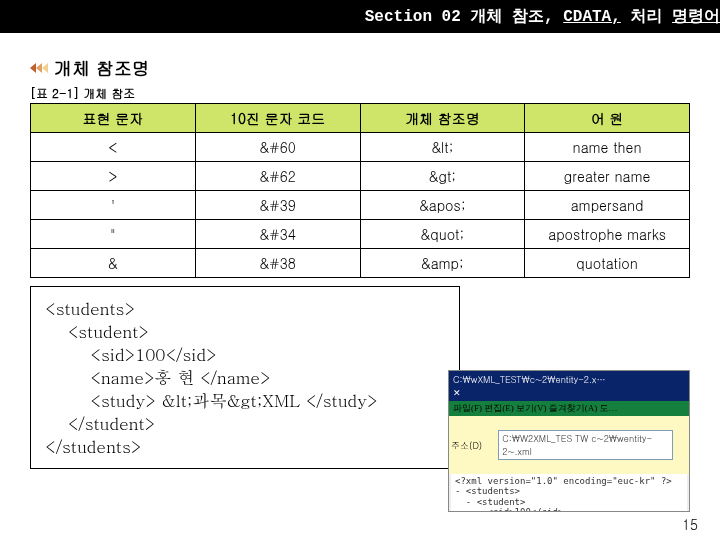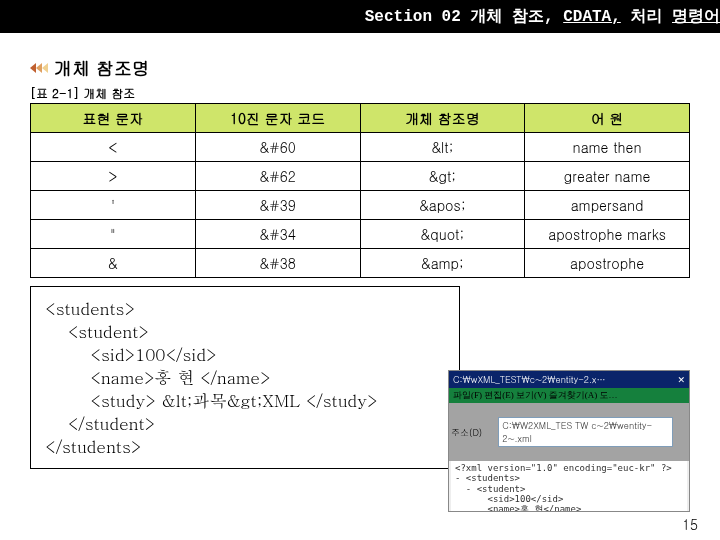--- a/index.html
+++ b/index.html
@@ -83,21 +83,21 @@
     position: absolute;
     right: 30px;
     top: 370px;
     width: 240px;
     height: 140px;
     border: 1px solid #888;
     background: #eee;
     font-size: 9px;
     overflow: hidden;
   }
-  .thumb .tb { background:#0a246a; color:#fff; padding:2px 4px; display:flex; justify-content:space-between; }
+  .thumb .tb { background:#0a246a; color:#fff; padding:2px 4px; display:flex; justify-content:space-between;flex-direction:column; }
   .thumb .menu { background:#15803d; padding:1px 4px; color:#000;font-family:Liberation Serif, serif; }
   .thumb .addr { background:#fff; border:1px solid #7f9db9; margin:14px; padding:1px 3px; color:#333; }
   .thumb .body { background:#fff; margin:0 2px; height:78px; padding:2px 4px; font-family:monospace; color:#333; white-space:pre; line-height:1.15; overflow:hidden;}
   .thumb .status { background:#ece9d8; padding:1px 4px; display:flex; justify-content:space-between; color:#000;}
 </style>
 </head>
 <body>
 
 <div class="title-bar">
   <span>Section 02 개체 참조, </span><span class="underline">CDATA,</span><span> 처리 </span><span class="underline">명령어</span>
@@ -147,21 +147,21 @@
     <tr>
       <td>"</td>
       <td>&amp;#34</td>
       <td>&amp;quot;</td>
       <td>apostrophe marks</td>
     </tr>
     <tr>
       <td>&amp;</td>
       <td>&amp;#38</td>
       <td>&amp;amp;</td>
-      <td>apostrophe</td>
+      <td>quotation</td>
     </tr>
   </tbody>
     </table>
 
 
   <div class="example-box">&lt;students&gt;
     &lt;student&gt;
         &lt;sid&gt;100&lt;/sid&gt;
         &lt;name&gt;홍 현 &lt;/name&gt;
         &lt;study&gt; &amp;lt;과목&amp;gt;XML &lt;/study&gt;
@@ -169,21 +169,21 @@
 &lt;/students&gt;</div>
 
 </div>
 
 <div class="thumb">
   <div class="tb">
     <span>C:\wXML_TEST\c~2\entity-2.x…</span>
     <span>✕</span>
   </div>
   <div class="menu">파일(F)  편집(E)  보기(V)  즐겨찾기(A)  도…</div>
-  <div style="display:flex; align-items:center; background:#a3a3a3; padding:0 2px;">
+  <div style="display:flex; align-items:center; background:#fef9c3; padding:0 2px;">
     <span style="margin-right:2px;">주소(D)</span>
     <div class="addr" style="flex:1;">C:\W2XML_TES TW c~2\wentity-2~.xml</div>
   </div>
   <div class="body">&lt;?xml version="1.0" encoding="euc-kr" ?&gt;
 - &lt;students&gt;
   - &lt;student&gt;
       &lt;sid&gt;100&lt;/sid&gt;
       &lt;name&gt;홍 현&lt;/name&gt;
       &lt;study&gt;&lt;과목&gt; XML&lt;/study&gt;
     &lt;/student&gt;

